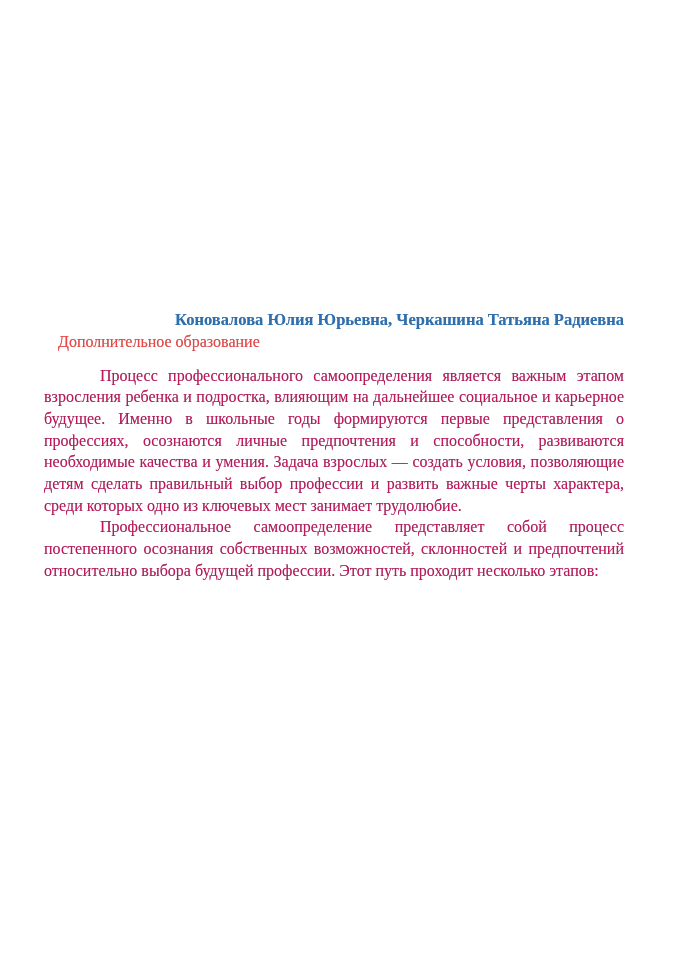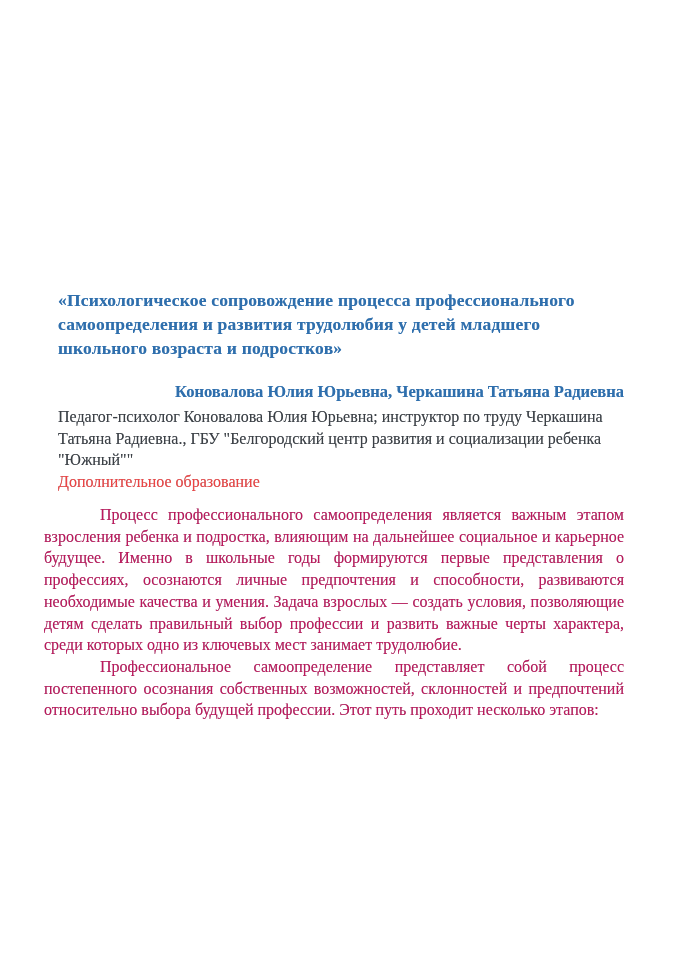--- a/index.html
+++ b/index.html
@@ -67,25 +67,23 @@
     text-shadow: 0 0 0.4px rgba(59,64,70,0.45);
   }
 </style>
 </head>
 <body>
 
 <div class="page">
   <div class="content">
 
     <div class="head-block">
-      <div class="article-title">«Психологическое сопровождение процесса профессионального самоопределения и развития трудолюбия у детей младшего школьного возраста и подростков»</div>
 
       <div class="article-authors">Коновалова Юлия Юрьевна, Черкашина Татьяна Радиевна</div>
 
-      <div class="article-affiliation">Педагог-психолог Коновалова Юлия Юрьевна; инструктор по труду Черкашина Татьяна Радиевна., ГБУ "Белгородский центр развития и социализации ребенка "Южный""</div>
 
       <div class="article-category">Дополнительное образование</div>
     </div>
 
     <div class="body-text">
       <p>Процесс профессионального самоопределения является важным этапом взросления ребенка и подростка, влияющим на дальнейшее социальное и карьерное будущее. Именно в школьные годы формируются первые представления о профессиях, осознаются личные предпочтения и способности, развиваются необходимые качества и умения. Задача взрослых — создать условия, позволяющие детям сделать правильный выбор профессии и развить важные черты характера, среди которых одно из ключевых мест занимает трудолюбие.</p>
       <p>Профессиональное самоопределение представляет собой процесс постепенного осознания собственных возможностей, склонностей и предпочтений относительно выбора будущей профессии. Этот путь проходит несколько этапов:</p>
     </div>
 
   </div>

